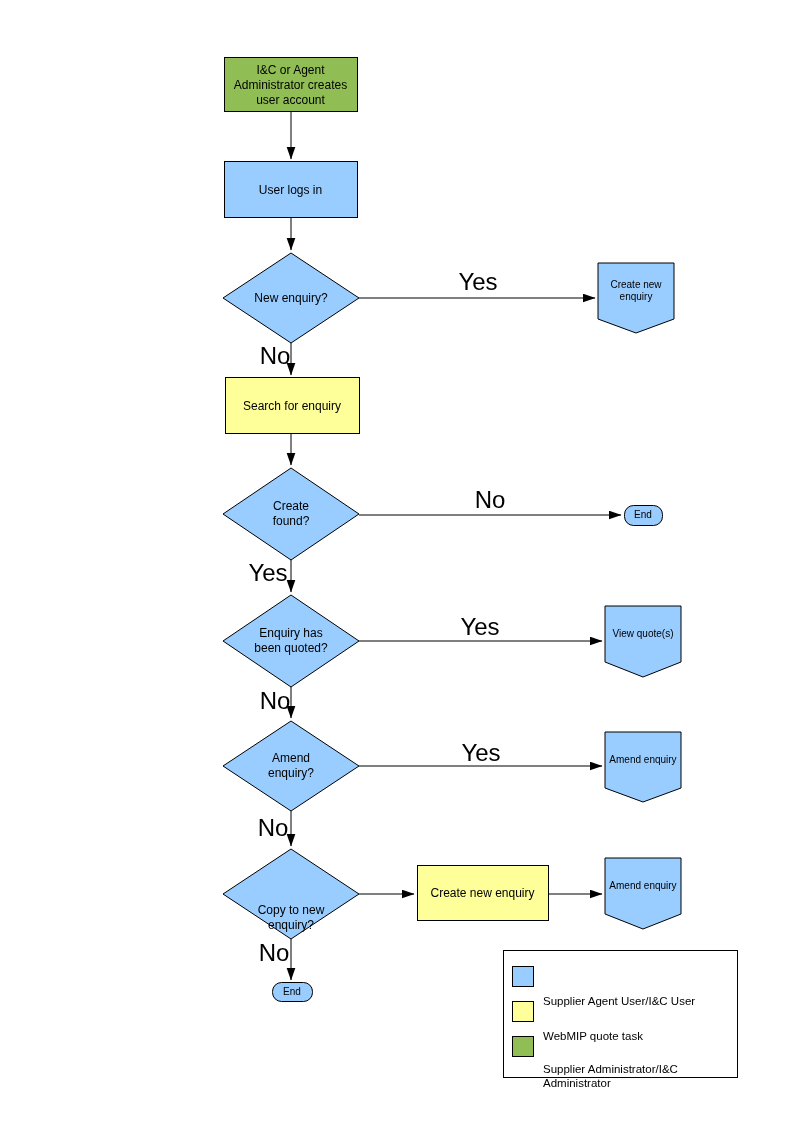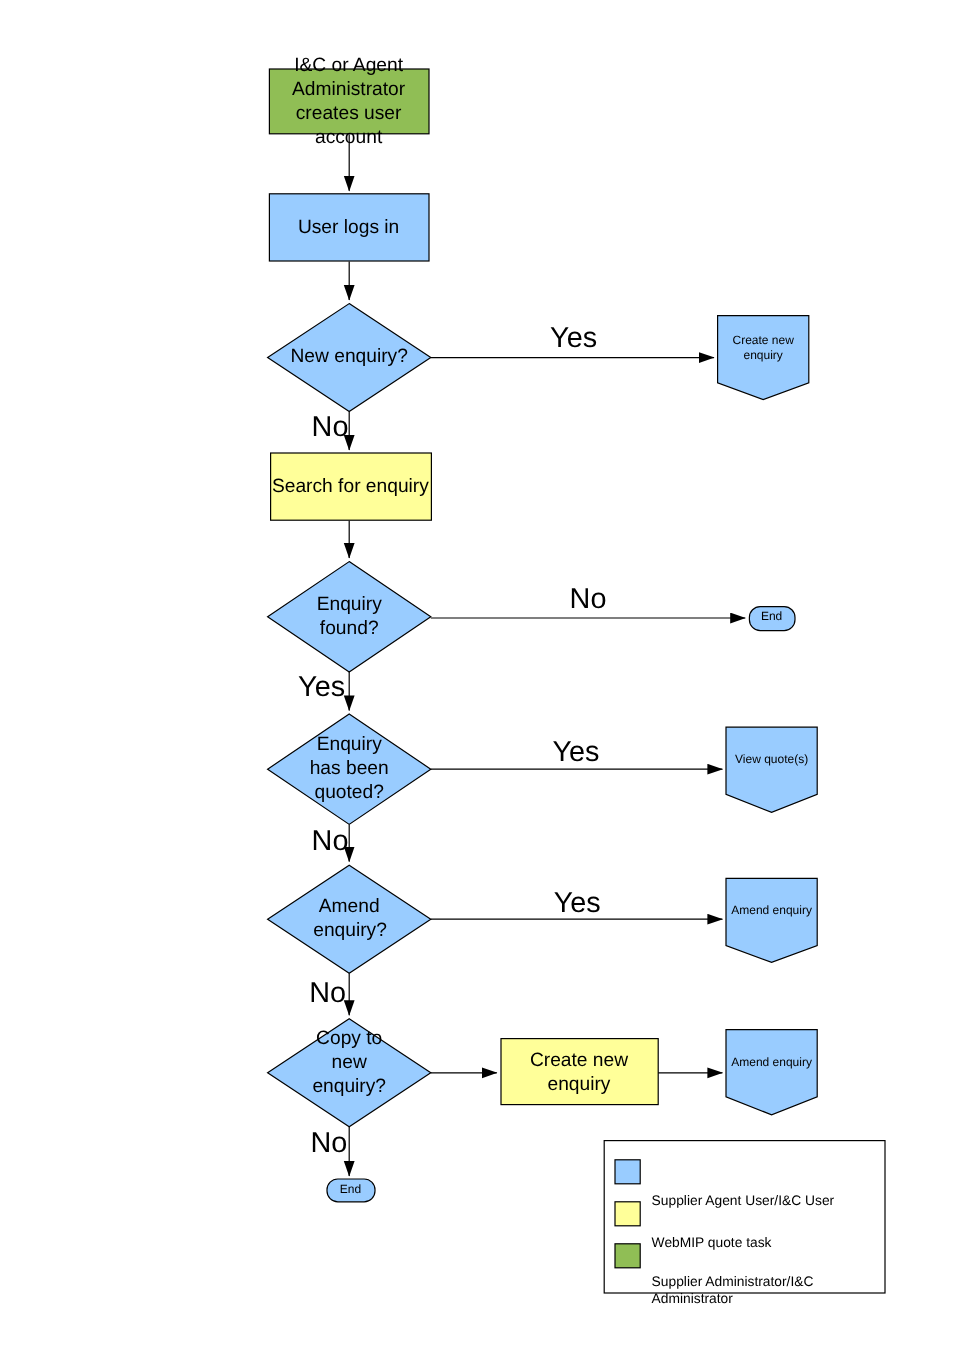--- a/index.html
+++ b/index.html
@@ -1,20 +1,20 @@
 <!DOCTYPE html>
 <html><head>
 <meta charset="utf-8">
 <style>
   html,body{margin:0;padding:0;background:#ffffff;}
   #page{position:relative;width:794px;height:1123px;background:#ffffff;overflow:hidden;
         font-family:"Liberation Sans",sans-serif;}
   #chart-svg{position:absolute;left:0;top:0;}
   .node-text{position:absolute;display:flex;align-items:center;justify-content:center;
-             text-align:center;font-size:16px;line-height:1.25;color:#000;}
+             text-align:center;font-size:12px;line-height:1.25;color:#000;}
   .node-text.small{font-size:10px;}
   .node-text span{display:inline-block;}
   .edge-label{position:absolute;transform:translate(-50%,-50%);font-size:24px;color:#000;
               white-space:nowrap;}
   .legend-label{position:absolute;font-size:11.5px;line-height:1.25;color:#000;margin-top:24px;}
 </style>
 </head>
 <body>
 
 <div id="page">
@@ -82,21 +82,21 @@
 
   <div class="node-text small" style="left:598px;top:263px;width:76px;height:56px">
     <span style="width:66px">Create new enquiry</span>
   </div>
 
   <div class="node-text" style="left:225px;top:378px;width:134px;height:56px">
     <span>Search for enquiry</span>
   </div>
 
   <div class="node-text" style="left:223px;top:468px;width:136px;height:92px">
-    <span style="width:60px">Enquiry found?</span>
+    <span style="width:60px">Create found?</span>
   </div>
 
   <div class="node-text small" style="left:624px;top:505px;width:38px;height:20px">
     <span>End</span>
   </div>
 
   <div class="node-text" style="left:223px;top:595px;width:136px;height:92px">
     <span style="width:84px">Enquiry has been quoted?</span>
   </div>
 
@@ -105,21 +105,21 @@
   </div>
 
   <div class="node-text" style="left:223px;top:721px;width:136px;height:90px">
     <span style="width:60px">Amend enquiry?</span>
   </div>
 
   <div class="node-text small" style="left:605px;top:732px;width:76px;height:56px">
     <span>Amend enquiry</span>
   </div>
 
-  <div class="node-text" style="left:223px;top:841px;width:136px;height:90px">
+  <div class="node-text" style="left:223px;top:873px;width:136px;height:90px">
     <span style="width:80px">Copy to new enquiry?</span>
   </div>
 
   <div class="node-text" style="left:417px;top:866px;width:131px;height:55px">
     <span>Create new enquiry</span>
   </div>
 
   <div class="node-text small" style="left:605px;top:858px;width:76px;height:56px">
     <span>Amend enquiry</span>
   </div>

